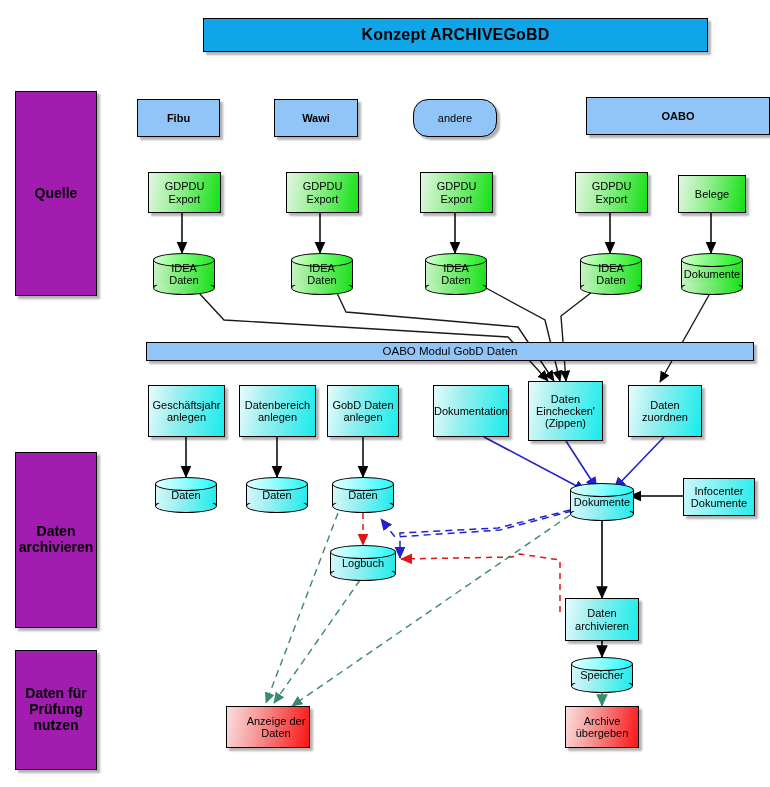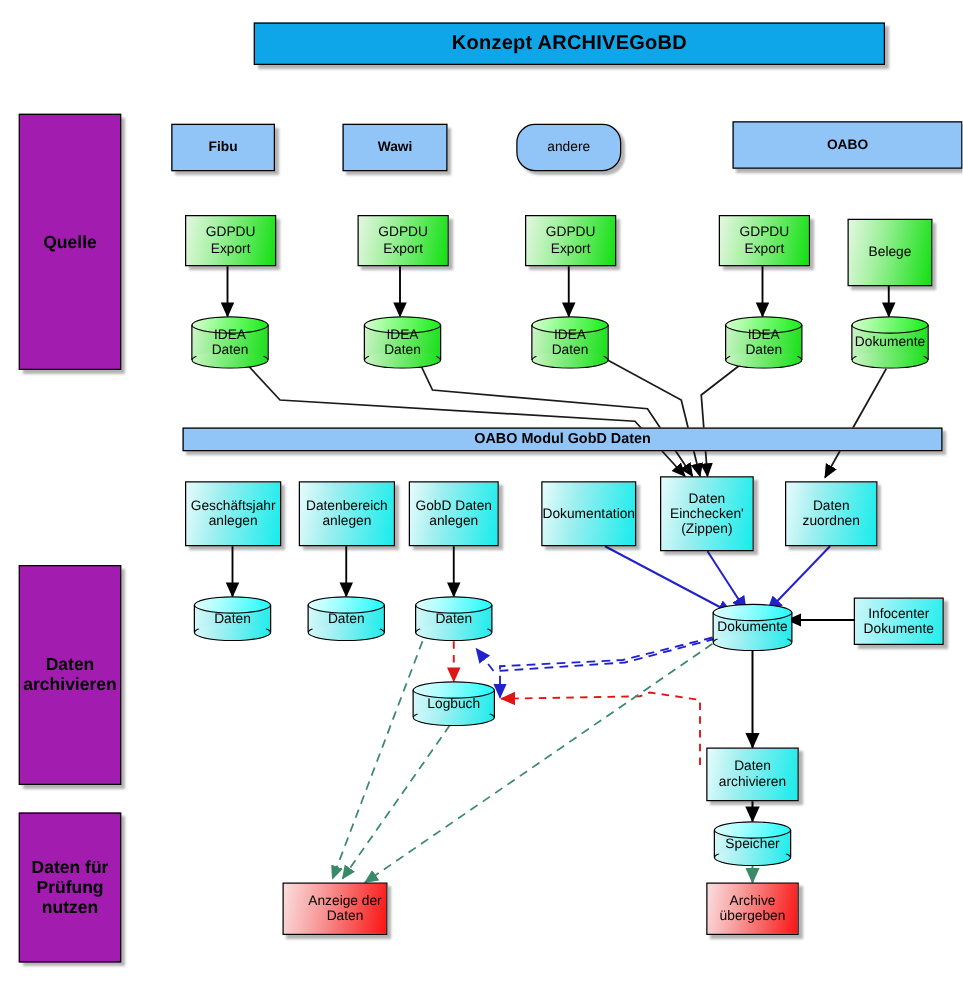--- a/index.html
+++ b/index.html
@@ -17,21 +17,21 @@
         text-align:center;line-height:1.12;z-index:3;}
 
   
   .rect{border:1.6px solid #000;}
   .shadow{box-shadow:3px 3px 2px rgba(0,0,0,.30);}
 
   .title-banner{background:#0ea5e9;font-weight:bold;font-size:16px;
                 letter-spacing:.2px;}
 
   .blue-flat{background:#92c5f7;}
-  .band{background:#92c5f7;font-weight:bold;font-size:11.5px;}
+  .band{background:#92c5f7;font-weight:normal;font-size:11.5px;}
   .sidebar{background:#a21caf;font-weight:bold;font-size:14px;}
 
   .green-grad{background:linear-gradient(100deg,#e3f7e0 0%,#9df09a 38%,#12e012 100%);
               font-size:11px;}
   .cyan-grad{background:linear-gradient(100deg,#e7fbfc 0%,#9defef 35%,#18ecec 100%);
              font-size:11px;}
   .cyan-solid{background:linear-gradient(100deg,#ccf7fa 0%,#25eded 100%);font-size:11px;}
   .red-grad{background:linear-gradient(100deg,#fbdede 0%,#f79e9e 35%,#fa1414 100%);
             font-size:11px;}
 
@@ -138,21 +138,21 @@
        font-weight:bold;font-size:11px;">Wawi</div>
   <div class="node rect shadow blue-flat" style="left:413px;top:99px;width:84px;height:38px;
        font-size:11px;border-radius:15px;">andere</div>
   <div class="node rect shadow blue-flat" style="left:570px;top:97px;width:184px;height:38px;
        font-weight:bold;font-size:11px;margin-left:16px;">OABO</div>
 
   <div class="node rect shadow green-grad" style="left:148px;top:172px;width:73px;height:41px;">GDPDU Export</div>
   <div class="node rect shadow green-grad" style="left:286px;top:172px;width:73px;height:41px;">GDPDU Export</div>
   <div class="node rect shadow green-grad" style="left:420px;top:172px;width:73px;height:41px;">GDPDU Export</div>
   <div class="node rect shadow green-grad" style="left:575px;top:172px;width:73px;height:41px;">GDPDU Export</div>
-  <div class="node rect shadow green-grad" style="left:678px;top:175px;width:68px;height:54px;">Belege</div>
+  <div class="node rect shadow green-grad" style="left:678px;top:175px;width:68px;height:38px;">Belege</div>
 
   <div class="cyl green" style="left:153px;top:253px;width:62px;height:42px;">
     <div class="body"></div>
     <div class="bot"></div>
     <div class="top"></div>
     <div class="lbl">
       <span>IDEA</span>
       <span>Daten</span>
     </div>
   </div>

